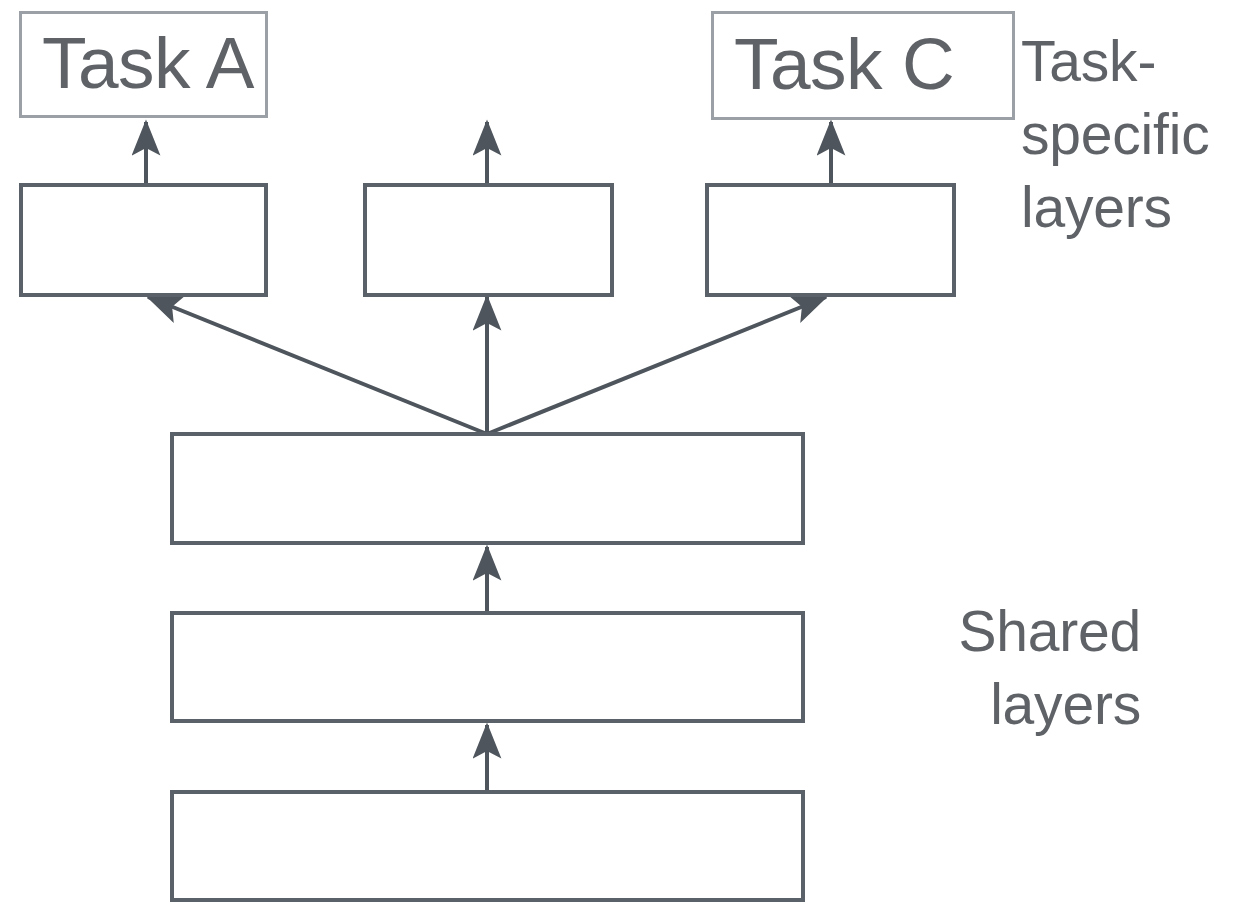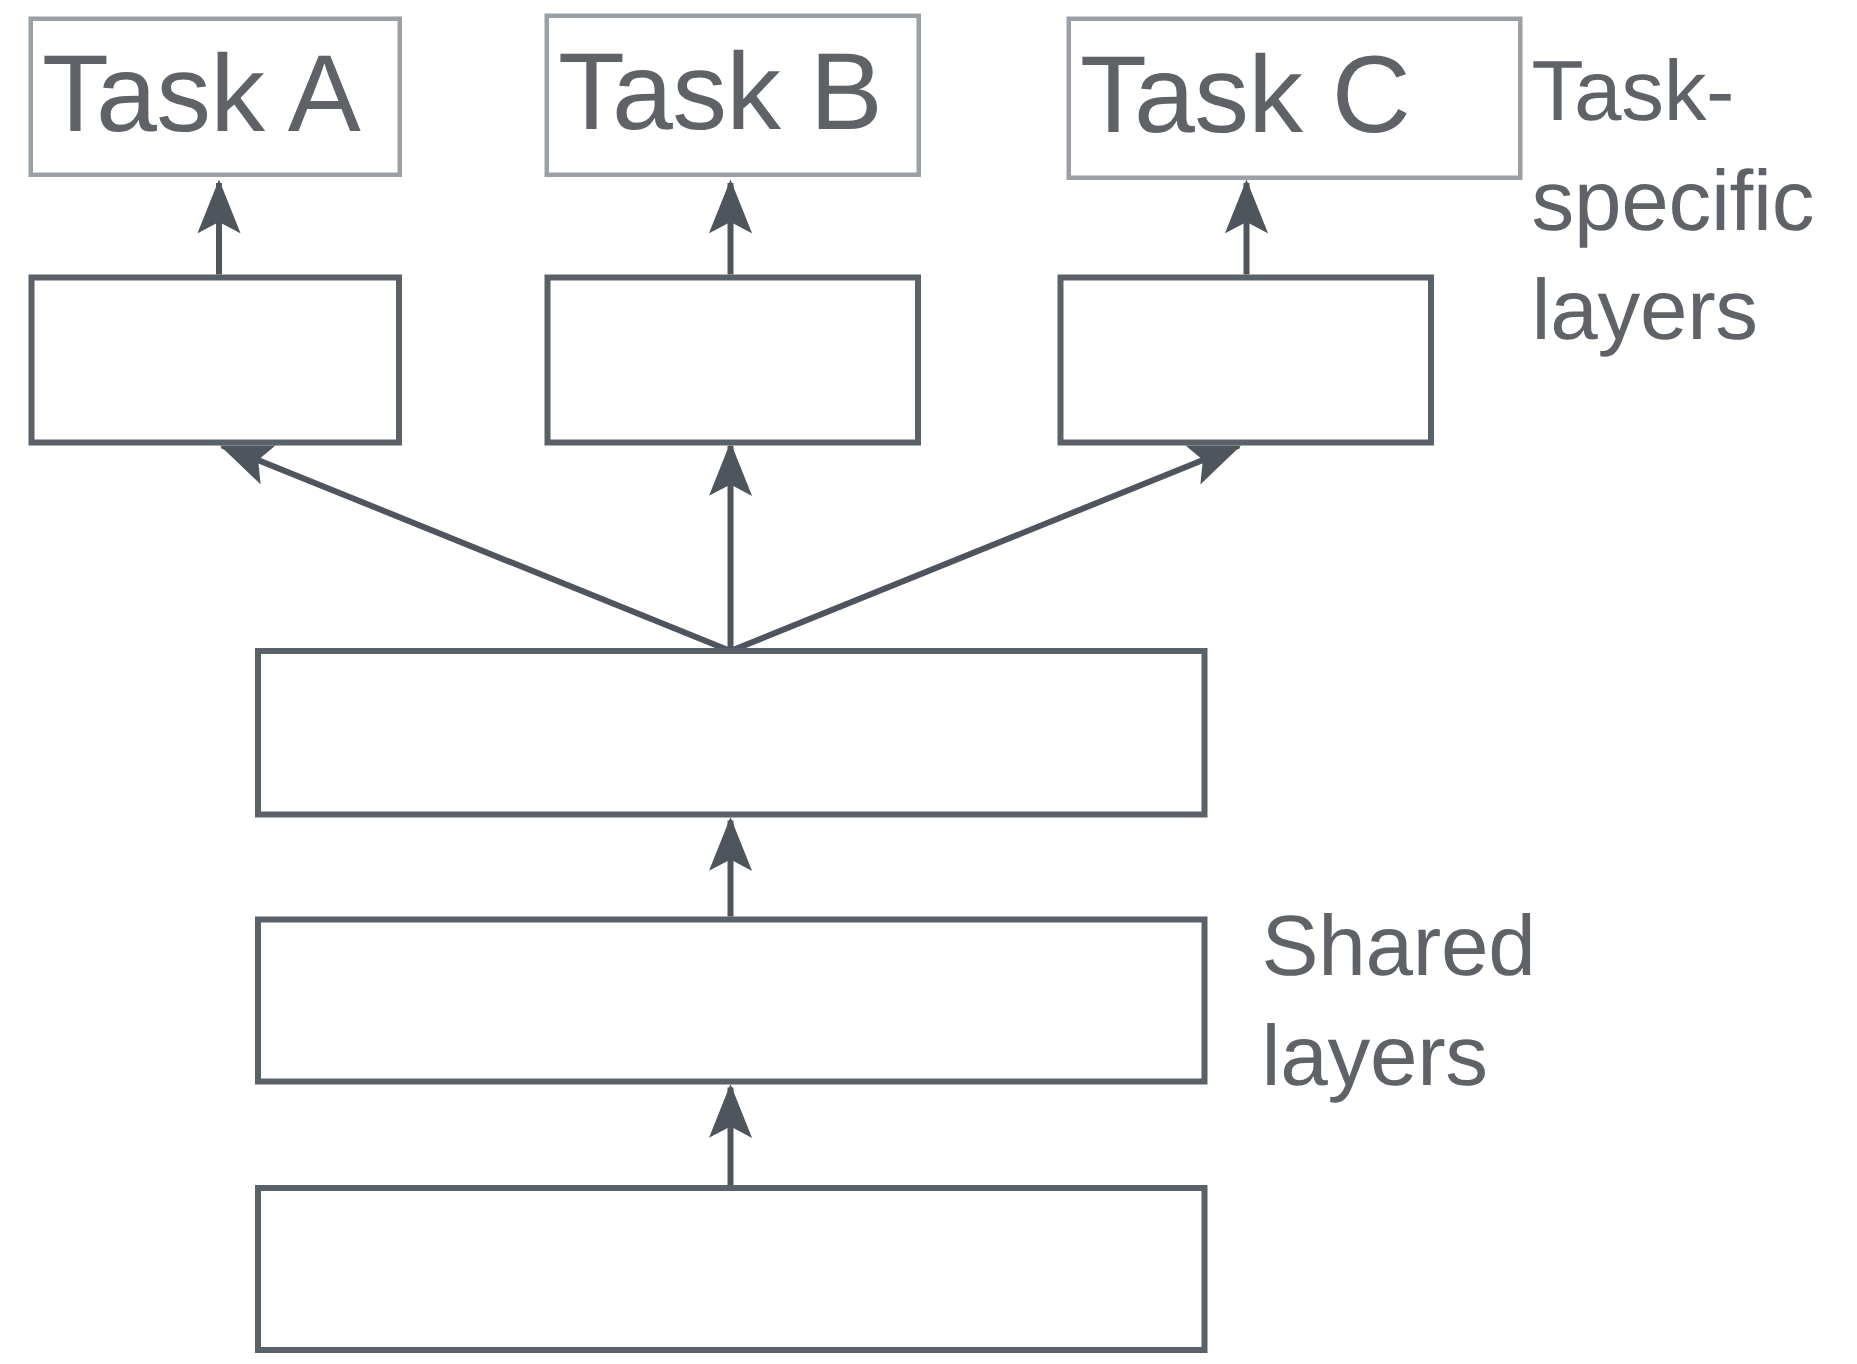--- a/index.html
+++ b/index.html
@@ -30,21 +30,21 @@
     align-items: center;
     justify-content: flex-start;
     overflow: hidden;
   }
   .task-label-text {
     color: #5f6368;
     font-size: 73px;
     line-height: 1;
     white-space: nowrap;
     letter-spacing: -0.5px;
-    padding-left: 6px;
+    padding-left: 20px;
     margin-top: -4px;
   }
   .layer-box {
     border: 4px solid #5a6168;
   }
   .shared-box {
     border: 4px solid #5a6168;
   }
   .side-label {
     position: absolute;
@@ -85,23 +85,20 @@
 
     <line x1="487" y1="614" x2="487" y2="547" stroke="#4e555c" stroke-width="4" marker-end="url(#ah)"></line>
 
     <line x1="487" y1="792" x2="487" y2="725" stroke="#4e555c" stroke-width="4" marker-end="url(#ah)"></line>
   </svg>
 
   <div class="node-box task-label-box" style="left:19px; top:11px; width:249px; height:107px;">
     <span class="task-label-text">Task A</span>
   </div>
 
-  <div class="node-box task-label-box" style="left:363px; top:9px; width:251px; height:109px;">
-    <span class="task-label-text">Task B</span>
-  </div>
 
   <div class="node-box task-label-box" style="left:711px; top:11px; width:304px; height:109px;">
     <span class="task-label-text">Task C</span>
   </div>
 
   <div class="node-box layer-box" style="left:19px; top:183px; width:249px; height:114px;"></div>
 
   <div class="node-box layer-box" style="left:363px; top:183px; width:251px; height:114px;"></div>
 
   <div class="node-box layer-box" style="left:705px; top:183px; width:251px; height:114px;"></div>
@@ -109,16 +106,16 @@
   <div class="node-box shared-box" style="left:170px; top:432px; width:635px; height:113px;"></div>
 
   <div class="node-box shared-box" style="left:170px; top:611px; width:635px; height:112px;"></div>
 
   <div class="node-box shared-box" style="left:170px; top:790px; width:635px; height:112px;"></div>
 
   <div class="side-label" style="left:1021px; top:25px; width:243px;">Task-
 specific
 layers</div>
 
-  <div class="side-label" style="left:841px; top:595px; width:300px;">Shared
+  <div class="side-label" style="left:841px; top:595px; width:300px;text-align:right;">Shared
 layers</div>
 
 </div>
 
 </body></html>

